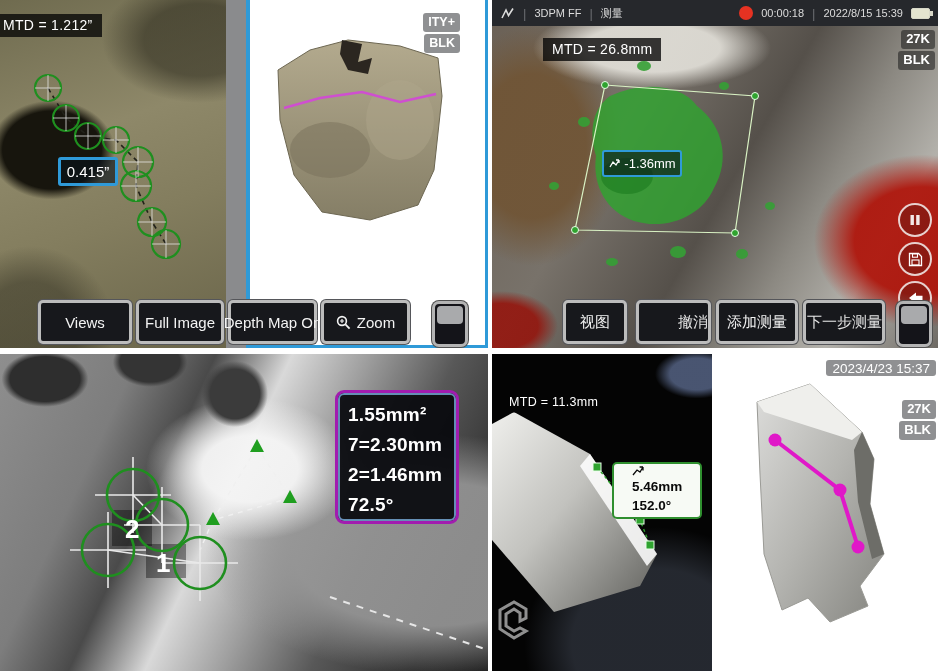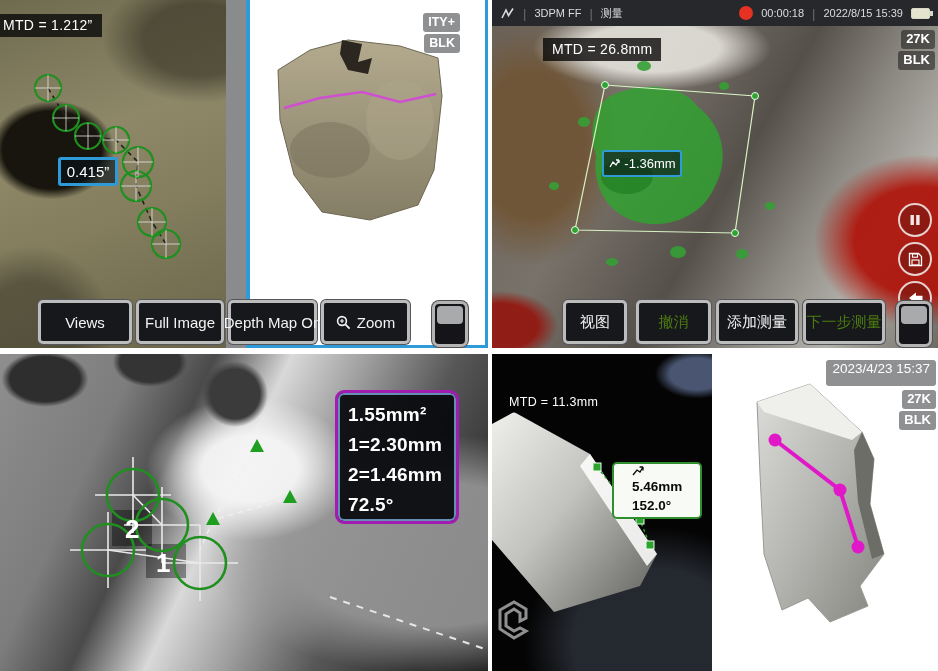--- a/index.html
+++ b/index.html
@@ -16,21 +16,21 @@
   
   .mtd{position:absolute;background:rgba(5,5,5,.78);color:#fff;font-size:14px;
        padding:3px 9px 4px 9px;white-space:nowrap;letter-spacing:.3px;}
   .badge{background:#8f9092;color:#fff;font-weight:bold;font-size:12.5px;
          padding:1px 5px 2px 5px;border-radius:3px;text-align:center;line-height:16px;}
   .badge+.badge{margin-top:2px;}
   .btn{position:absolute;top:300px;height:44px;box-sizing:border-box;
        background:#17181c;border:3px solid #bcbcbc;border-radius:5px;
        box-shadow:0 0 0 1px #55565a;color:#f3f3f3;font-size:15px;
        display:flex;align-items:center;justify-content:center;gap:6px;white-space:nowrap;}
-  .btn.disabled{color:#4d7c0f;}
+  .btn.disabled{color:#e5e5e5;justify-content:flex-end;}
   .toggle{position:absolute;top:301px;width:36px;height:46px;box-sizing:border-box;
           border:3px solid #b4b4b4;border-radius:7px;background:#141419;overflow:hidden;
           box-shadow:0 0 0 1px #505050;}
   .toggle .half-top{position:absolute;left:2px;top:2px;right:2px;height:18px;
                     background:#a9aaac;border-radius:4px;}
   .valbox{position:absolute;box-sizing:border-box;border:3px solid #2f9ad8;border-radius:3px;
           background:rgba(8,18,28,.62);color:#fff;display:flex;align-items:center;
           justify-content:center;gap:3px;}
   .circbtn{position:absolute;width:30px;height:30px;border-radius:50%;
            border:2px solid rgba(255,255,255,.8);background:rgba(40,18,14,.25);
@@ -85,22 +85,22 @@
 
   
   .br-photo{left:0;top:0;width:220px;height:317px;background:
       radial-gradient(60px 35px at 205px 20px,rgba(90,105,140,.8) 0 45%,rgba(90,105,140,0) 70%),
       radial-gradient(170px 150px at 165px 290px,rgba(40,44,52,.9) 0 50%,rgba(40,44,52,0) 78%),
       #040404;}
   .br-mtd{left:8px;top:38px;background:rgba(5,5,5,.4);font-size:12.5px;}
   .br-panel{left:220px;top:0;width:226px;height:317px;background:#fff;}
   .br-badges{position:absolute;right:2px;top:6px;display:flex;flex-direction:column;align-items:flex-end;}
   .br-badges .badge{font-size:13px;}
-  .br-datebadge{background:#8f9092;color:#fff;font-size:13.5px;padding:1px 6px 10px 6px;
-                border-radius:3px;margin-bottom:4px;white-space:nowrap;}
+  .br-datebadge{background:#8f9092;color:#fff;font-size:13.5px;padding:1px 6px 0 6px;
+                border-radius:3px;margin-bottom:24px;white-space:nowrap;}
   .br-greenlabel{position:absolute;left:120px;top:108px;box-sizing:border-box;
                  border:2px solid #2f8f2f;border-radius:5px;background:#f7faf5;color:#0a0a0a;
                  font-weight:bold;font-size:13.5px;line-height:19px;padding:2px 18px;white-space:nowrap;}
 </style>
 </head>
 <body>
 
 <div id="stage">
 
   <section class="q" id="q-tl">
@@ -296,21 +296,21 @@
           <circle cx="162" cy="171" r="26"></circle>
         <circle cx="108" cy="196" r="26"></circle>
           <circle cx="200" cy="209" r="26"></circle>
       </g>
       <text x="125" y="184" fill="#fff" font-size="26" font-weight="bold" font-family="Liberation Sans, sans-serif">2</text>
       <text x="156" y="218" fill="#fff" font-size="26" font-weight="bold" font-family="Liberation Sans, sans-serif">1</text>
     </svg>
 
     <div class="abs bl-result">
       <div>1.55mm²</div>
-      <div>1=2.30mm</div>
+      <div>7=2.30mm</div>
       <div>2=1.46mm</div>
       <div>72.5°</div>
     </div>
   </section>
 
   <section class="q" id="q-br">
     <div class="abs br-photo">
       <svg width="220" height="317">
         <defs>
           <linearGradient id="bladeGrad" x1="0" y1="0" x2="1" y2="1">

